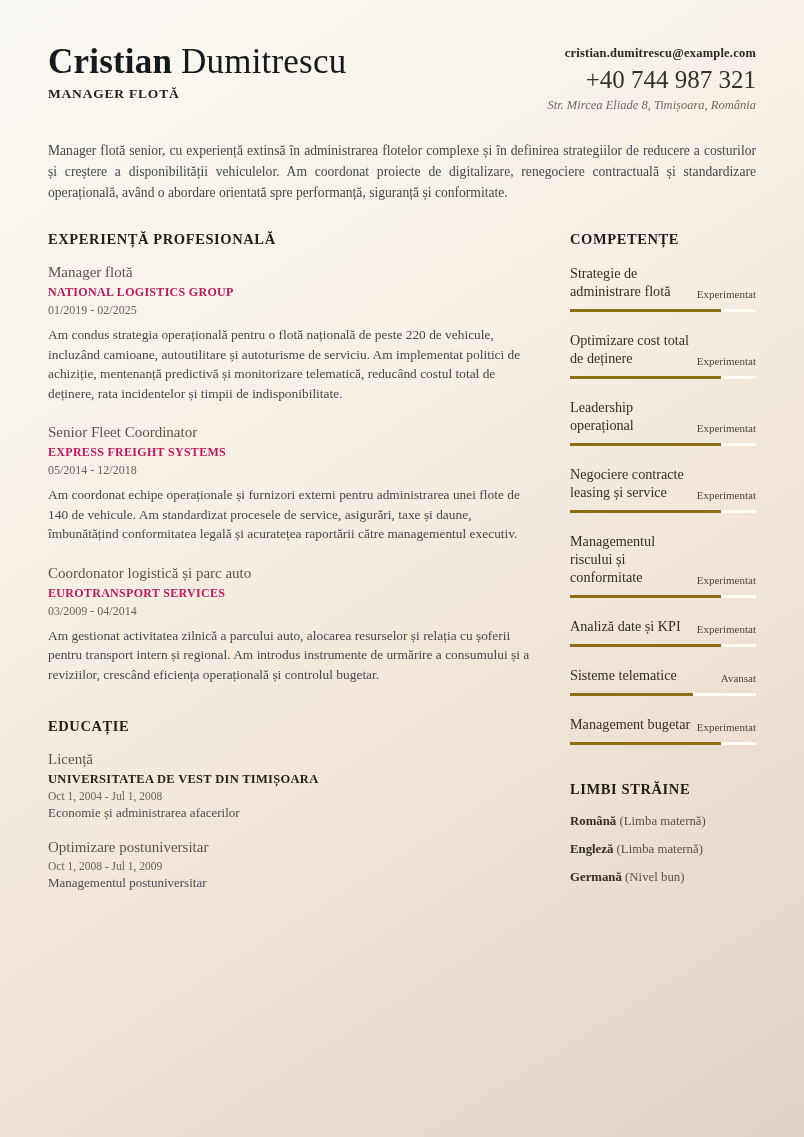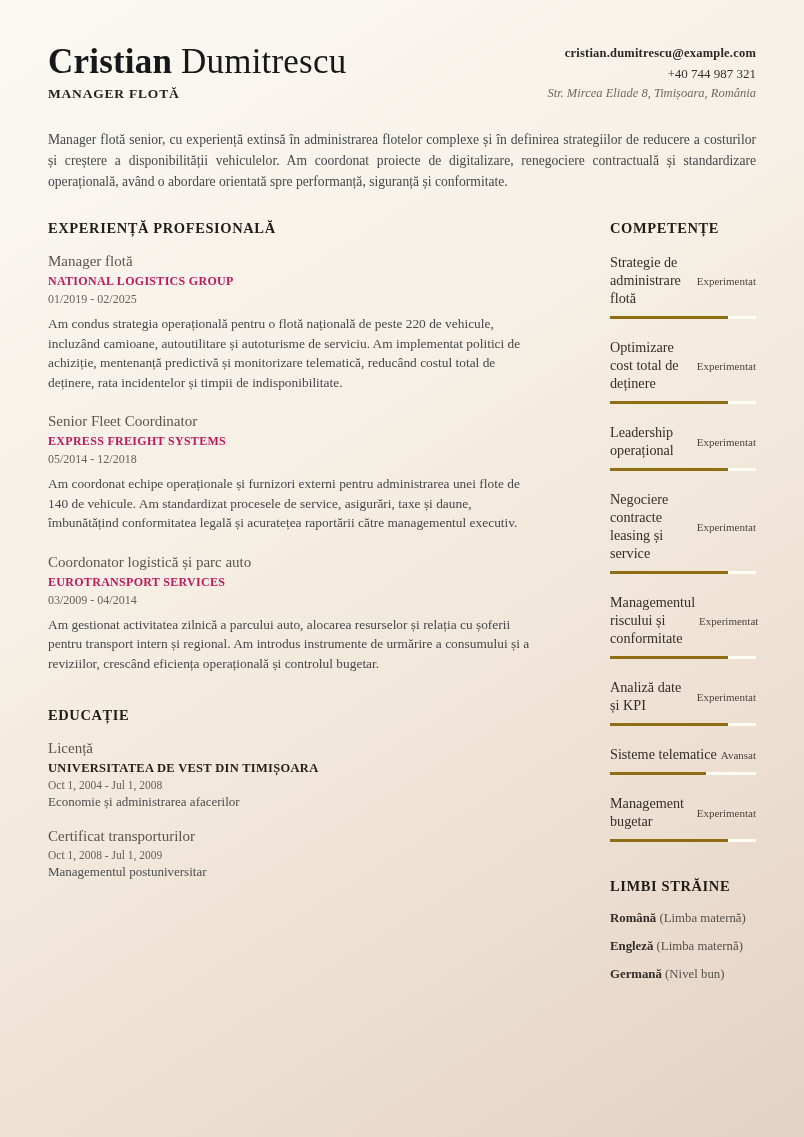--- a/index.html
+++ b/index.html
@@ -12,33 +12,33 @@
   }
   .page { width: 804px; height: 1137px; padding: 42px 48px 0 48px; border-radius: 27px; }
 
   
   .header { display: flex; justify-content: space-between; align-items: flex-start; }
   .name { font-size: 35px; line-height: 40px; font-weight: 400; color: #17181a; letter-spacing: 0.2px; }
   .name .first { font-weight: 700; }
   .person-title { font-size: 13.5px; font-weight: 700; color: #221f1a; letter-spacing: 0.8px; margin-top: 4px; }
   .contact { text-align: right; padding-top: 4px; }
   .contact-email { font-size: 12.5px; font-weight: 700; color: #2a2722; letter-spacing: 0.2px; }
-  .contact-phone { font-size: 13px; color: #33312c; margin-top: 5px; }
+  .contact-phone { font-size: 25px; color: #33312c; margin-top: 5px; }
   .contact-address { font-size: 12.5px; font-style: italic; color: #6e695f; margin-top: 4px; }
 
   
   .summary {
     margin-top: 27px; font-size: 13.6px; line-height: 21px;
     color: #44474b; text-align: justify;
   }
 
   
   .columns { display: flex; margin-top: 28px; gap: 35px; }
   .col-left { width: 487px; flex: none; }
-  .col-right { flex: 1; min-width: 0; margin-left: 40px; }
+  .col-right { flex: 1; min-width: 0; }
 
   h2.section-heading {
     font-size: 14.5px; font-weight: 700; color: #201d17;
     letter-spacing: 0.6px; margin-bottom: 16px;
   }
 
   
   .job { margin-bottom: 21px; }
   .job-title { font-size: 15px; color: #5b554c; margin-bottom: 4px; }
   .job-company { font-size: 12px; font-weight: 700; color: #be185d; letter-spacing: 0.3px; }
@@ -47,21 +47,21 @@
 
   .edu-section { margin-top: 34px; }
   .edu { margin-bottom: 18px; }
   .edu-degree { font-size: 15px; color: #5b554c; margin-bottom: 4px; }
   .edu-school { font-size: 12.5px; font-weight: 700; color: #272118; letter-spacing: 0.3px; }
   .edu-dates { font-size: 11.5px; color: #67625a; margin-top: 3px; }
   .edu-field { font-size: 13px; color: #4a4d50; margin-top: 3px; }
 
   
   .skill { margin-bottom: 19px; }
-  .skill-top { display: flex; justify-content: space-between; align-items: center; }
+  .skill-top { display: flex; justify-content: space-between; align-items: flex-end; }
   .skill-name { font-size: 14.2px; line-height: 18px; color: #332e27; flex: 1 1 auto; padding-right: 4px; }
   .skill-level { font-size: 11px; color: #4c463c; flex: none; white-space: nowrap; padding-top: 1px; }
   .skill-bar { height: 3px; background: #fdfcf5; margin-top: 9px; width: 100%; }
   .skill-fill { height: 100%; background: #8e6d14; width: 0; }
 
   
   .lang-section { margin-top: 36px; }
   .lang { font-size: 12.8px; margin-bottom: 13px; color: #56514a; }
   .lang-name { font-weight: 700; color: #322d26; }
 </style>
@@ -117,21 +117,21 @@
         <h2 class="section-heading">EDUCAȚIE</h2>
 
         <div class="edu">
           <div class="edu-degree">Licență</div>
           <div class="edu-school">UNIVERSITATEA DE VEST DIN TIMIȘOARA</div>
           <div class="edu-dates">Oct 1, 2004 - Jul 1, 2008</div>
           <div class="edu-field">Economie și administrarea afacerilor</div>
         </div>
 
         <div class="edu">
-          <div class="edu-degree">Certificat transporturilor</div>
+          <div class="edu-degree">Optimizare postuniversitar</div>
           <div class="edu-dates">Oct 1, 2008 - Jul 1, 2009</div>
           <div class="edu-field">Managementul postuniversitar</div>
         </div>
       </section>
 
     </div>
 
     <div class="col-right">
 
       <section>

